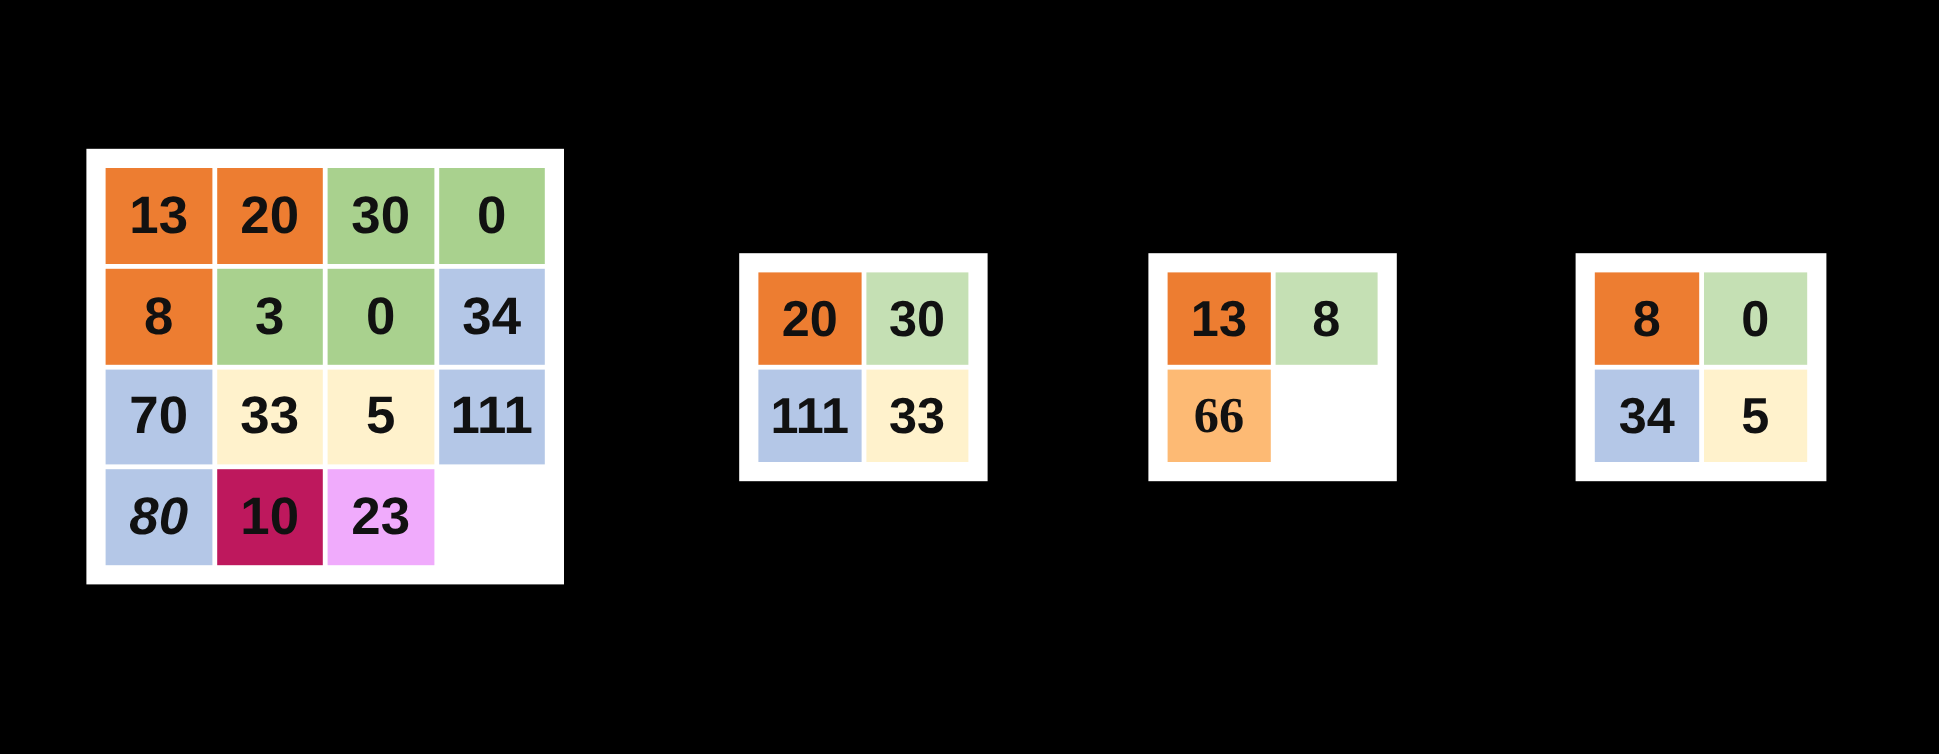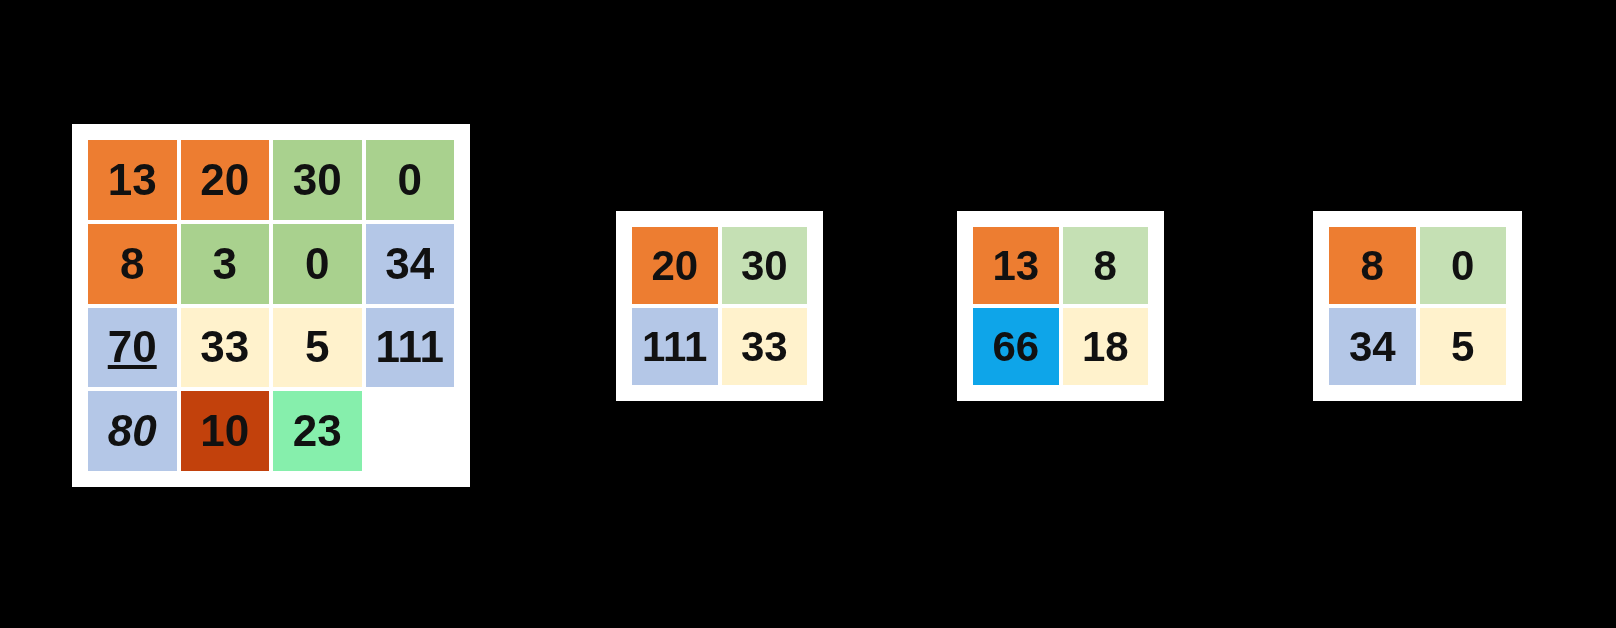--- a/index.html
+++ b/index.html
@@ -59,41 +59,40 @@
 
   <div class="matrix m4x4" id="input-matrix">
     <div class="cell" style="background-color: rgb(237, 125, 49);">13</div>
     <div class="cell" style="background-color: rgb(237, 125, 49);">20</div>
     <div class="cell" style="background-color: rgb(169, 209, 142);">30</div>
     <div class="cell" style="background-color: rgb(169, 209, 142);">0</div>
     <div class="cell" style="background-color: rgb(237, 125, 49);">8</div>
     <div class="cell" style="background-color: rgb(169, 209, 142);">3</div>
     <div class="cell" style="background-color: rgb(169, 209, 142);">0</div>
     <div class="cell" style="background-color: rgb(180, 199, 231);">34</div>
-    <div class="cell" style="background-color: rgb(180, 199, 231); text-decoration: underline;">70</div>
+    <div class="cell" style="background-color: rgb(180, 199, 231);">70</div>
     <div class="cell" style="background-color: rgb(255, 242, 204);">33</div>
     <div class="cell" style="background-color: rgb(255, 242, 204);">5</div>
     <div class="cell" style="background-color: rgb(180, 199, 231);">111</div>
     <div class="cell" style="background-color: rgb(180, 199, 231); font-style: italic;">80</div>
-    <div class="cell" style="background-color: #c2410c; text-align: right;">10</div>
-    <div class="cell" style="background-color: #86efac;">23</div>
+    <div class="cell" style="background-color: #be185d; text-align: right;">10</div>
+    <div class="cell" style="background-color: #f0abfc;">23</div>
   </div>
 
   <div class="matrix m2x2" id="pooled-1">
     <div class="cell" style="background-color: rgb(237, 125, 49);">20</div>
     <div class="cell" style="background-color: rgb(197, 224, 180);">30</div>
     <div class="cell" style="background-color: rgb(180, 199, 231);">111</div>
     <div class="cell" style="background-color: rgb(255, 242, 204);">33</div>
   </div>
 
   <div class="matrix m2x2" id="pooled-2">
     <div class="cell" style="background-color: rgb(237, 125, 49);">13</div>
     <div class="cell" style="background-color: rgb(197, 224, 180);">8</div>
-    <div class="cell" style="background-color: #0ea5e9;">66</div>
-    <div class="cell" style="background-color: rgb(255, 242, 204);">18</div>
+    <div class="cell" style="background-color: #fdba74; font-family: Liberation Serif, serif;">66</div>
   </div>
 
   <div class="matrix m2x2" id="pooled-3">
     <div class="cell" style="background-color: rgb(237, 125, 49);">8</div>
     <div class="cell" style="background-color: rgb(197, 224, 180);">0</div>
     <div class="cell" style="background-color: rgb(180, 199, 231);">34</div>
     <div class="cell" style="background-color: rgb(255, 242, 204);">5</div>
   </div>
 
 </div>

